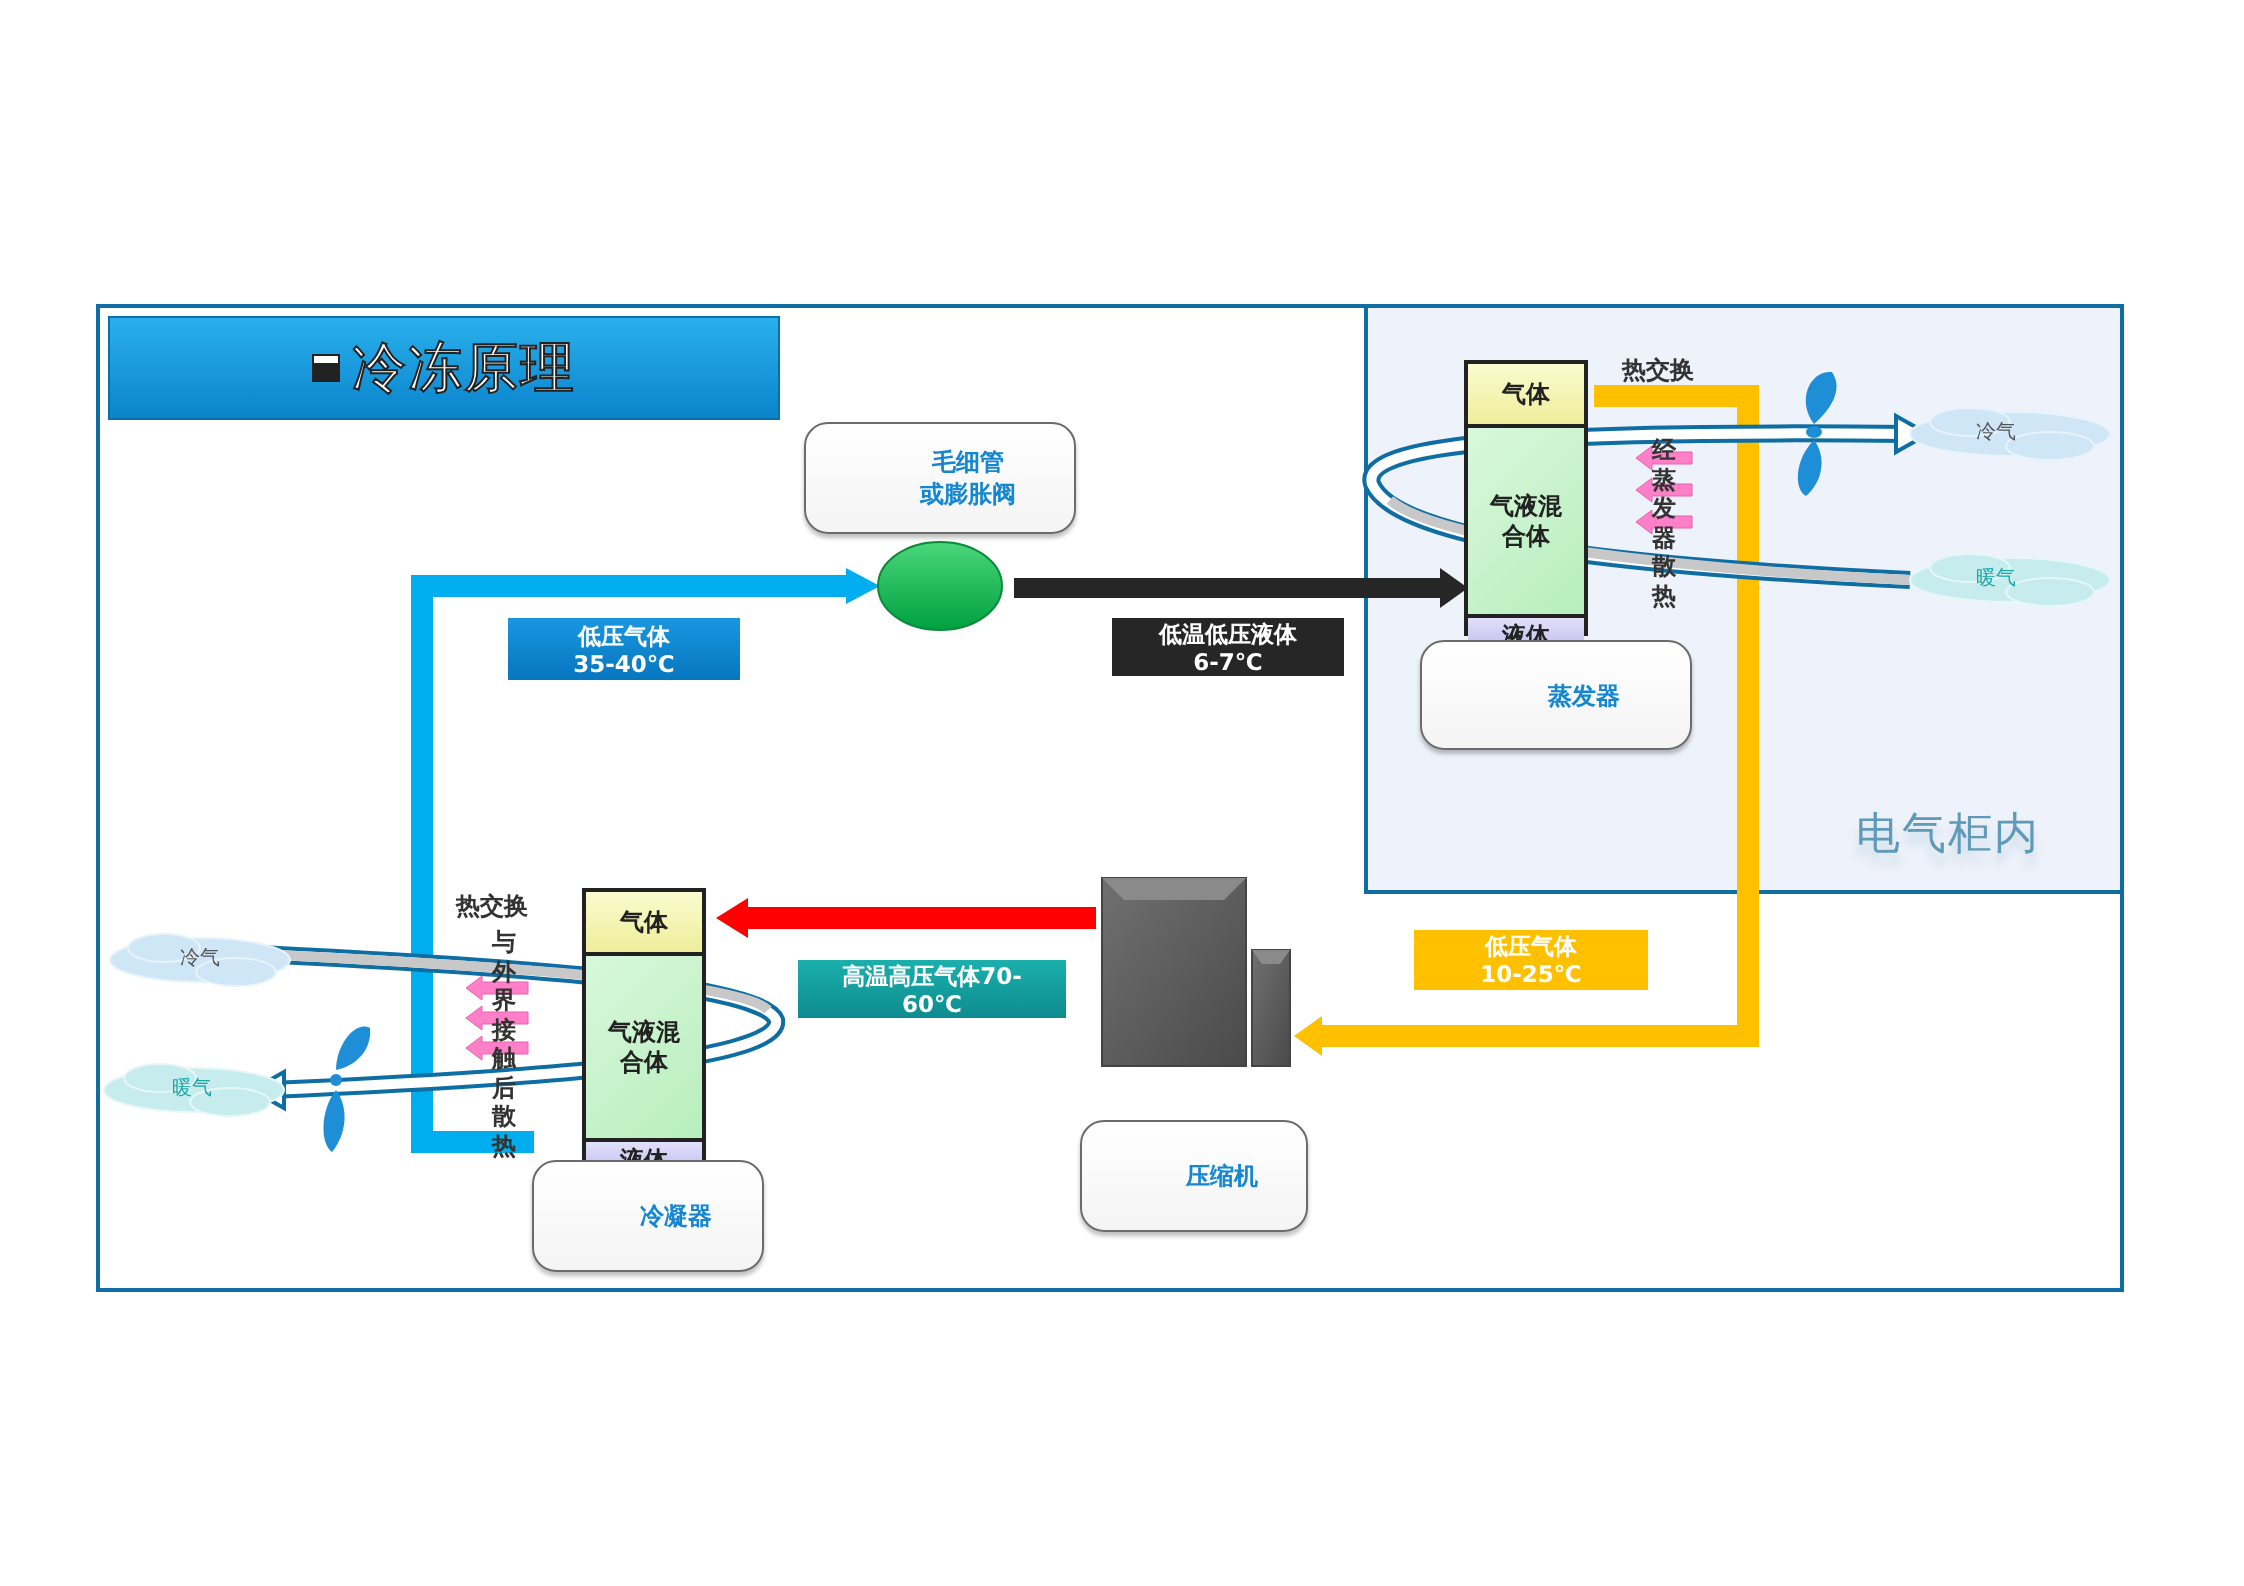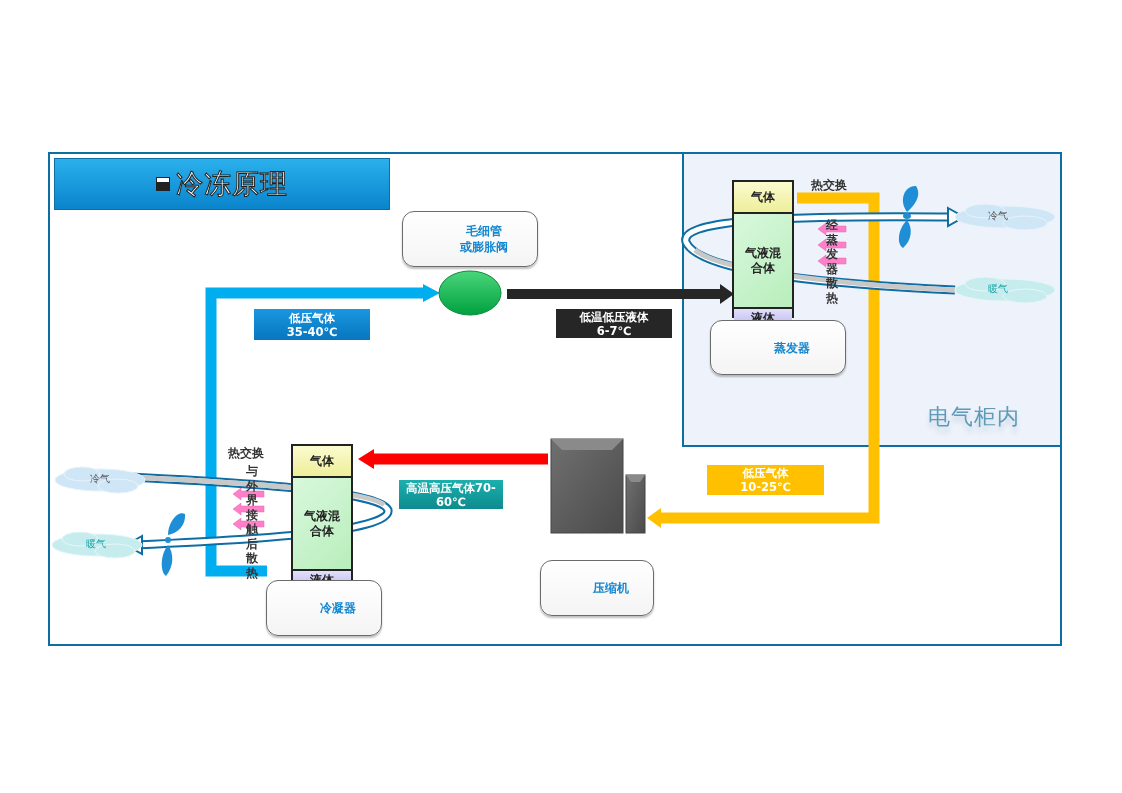--- a/index.html
+++ b/index.html
@@ -143,21 +143,21 @@
       <div>低温低压液体</div>
       <div>6-7℃</div>
     </div>
 </div>
 <div class="abs tag" style="left:707px;top:465px;width:117px;height:30px;background:#ffc000;">
   <div>
       <div>低压气体</div>
       <div>10-25℃</div>
     </div>
 </div>
-<div class="abs tag" style="left:399px;top:480px;width:104px;height:29px;background:linear-gradient(#1bb0ad,#0e8b8f);">
+<div class="abs tag" style="left:399px;top:480px;width:134px;height:29px;background:linear-gradient(#1bb0ad,#0e8b8f);">
   <div>
       <div>高温高压气体70-</div>
       <div>60℃</div>
     </div>
 </div>
 
 <div class="abs column" style="left:732px;top:180px;height:138px;">
   <div class="seg seg-gas">气体</div>
   <div class="seg seg-mix" style="height:95px;">
     <div>

